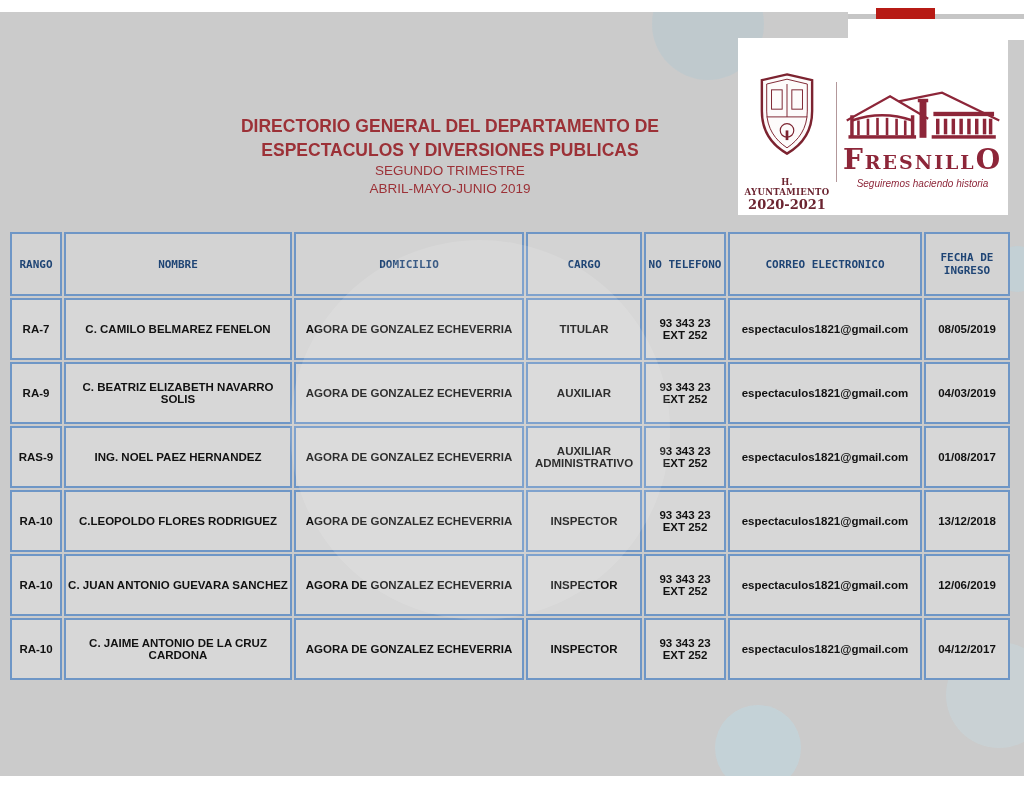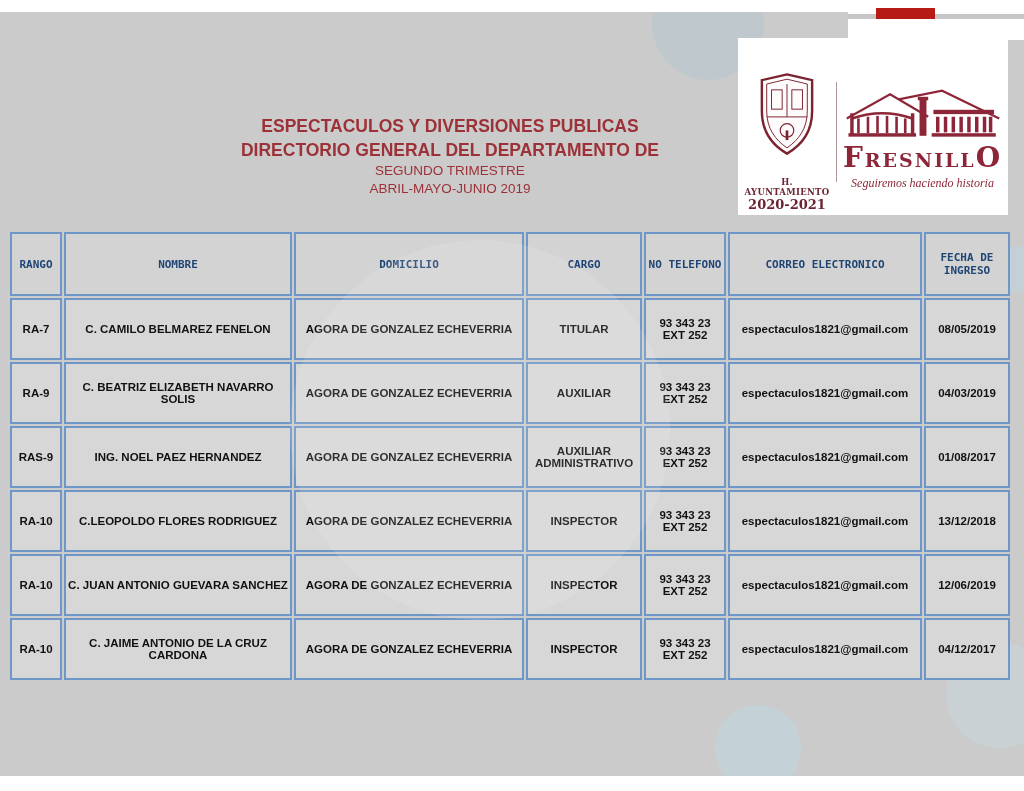--- a/index.html
+++ b/index.html
@@ -24,21 +24,21 @@
   .logo-box{position:absolute;left:738px;top:38px;width:270px;height:177px;background:#ffffff;
             z-index:5;display:flex;align-items:center;}
   .crest{width:98px;text-align:center;padding-top:30px;color:#6b2430;}
   .crest .cap1{font-family:"DejaVu Serif",serif;font-size:8.5px;font-weight:bold;margin-top:17px;letter-spacing:.3px;}
   .crest .cap2{font-family:"DejaVu Serif",serif;font-size:13px;font-weight:bold;}
   .logo-divider{width:1px;height:100px;background:#b3989b;margin-top:10px;}
   .fresnillo{flex:1;text-align:center;padding-top:26px;}
   .brand{font-family:"DejaVu Serif",serif;color:#8d2639;letter-spacing:2px;line-height:26px;white-space:nowrap;}
   .brand .big{font-size:28px;font-weight:bold;}
   .brand .mid{font-size:19px;font-weight:bold;}
-  .tagline{font-family:Liberation Serif, serif;font-style:italic;font-size:12px;color:#8d2639;margin-top:1px;}
+  .tagline{font-family:Liberation Sans, sans-serif;font-style:italic;font-size:10px;color:#8d2639;margin-top:1px;}
 
   
   .title-block{position:absolute;left:150px;top:114px;width:600px;text-align:center;z-index:6;color:#9c3137;}
   .title-block .t1{font-size:17.5px;font-weight:bold;line-height:24px;}
   .title-block .t2{font-size:13.5px;font-weight:normal;line-height:18px;}
 
   
   table.dir{position:absolute;left:8px;top:230px;width:1004px;z-index:3;
             border-collapse:separate;border-spacing:2px;table-layout:fixed;}
   table.dir th,table.dir td{border:2px solid #6e96c6;box-sizing:border-box;text-align:center;vertical-align:middle;}
@@ -106,22 +106,22 @@
             <rect x="166" y="32" width="4" height="18"></rect>
           <rect x="100" y="51" width="74" height="4"></rect>
         </g>
       </svg>
       <div class="brand"><span class="big">F</span><span class="mid">RESNILL</span><span class="big">O</span></div>
       <div class="tagline">Seguiremos haciendo historia</div>
     </div>
   </div>
 
   <div class="title-block">
+    <div class="t1">DIRECTORIO GENERAL DEL DEPARTAMENTO DE</div>
     <div class="t1">ESPECTACULOS Y DIVERSIONES PUBLICAS</div>
-    <div class="t1">DIRECTORIO GENERAL DEL DEPARTAMENTO DE</div>
     <div class="t2">SEGUNDO TRIMESTRE</div>
     <div class="t2">ABRIL-MAYO-JUNIO 2019</div>
   </div>
 
   <table class="dir">
     <colgroup>
       <col style="width:52px">
         <col style="width:228px">
         <col style="width:230px">
       <col style="width:116px">

